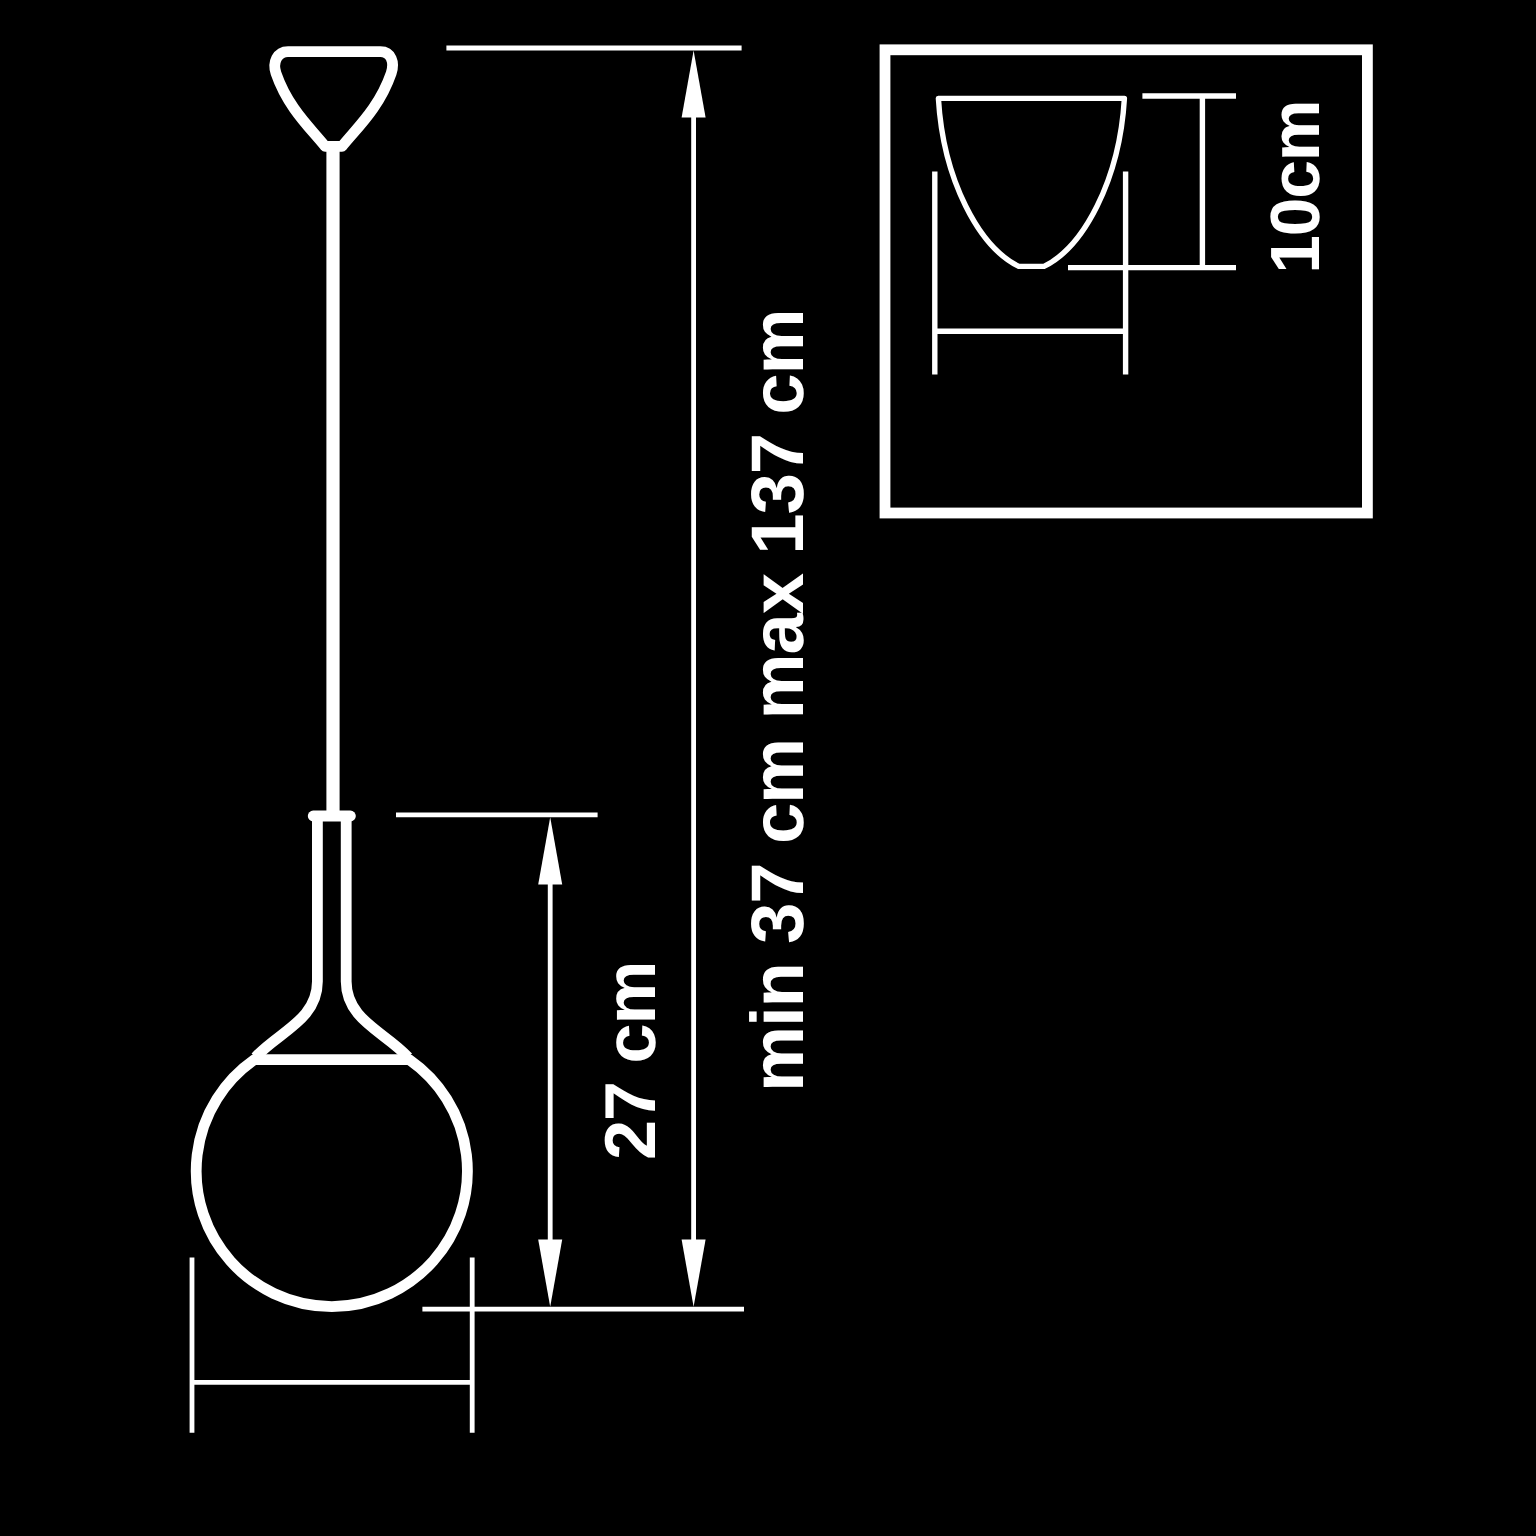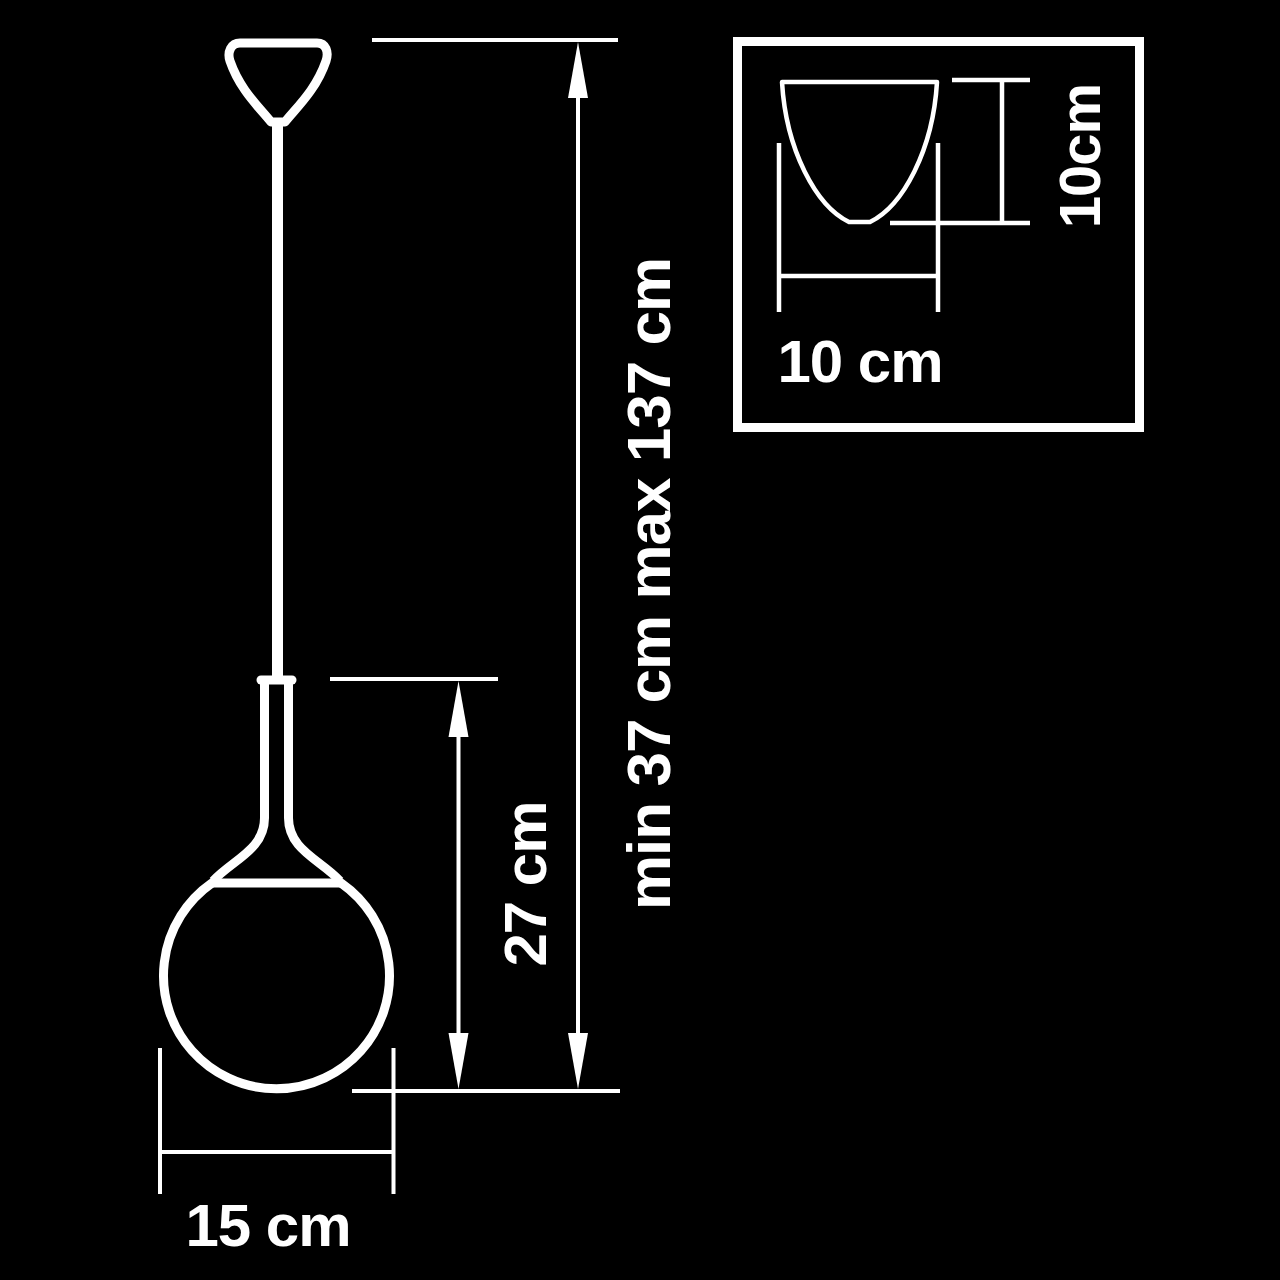--- a/index.html
+++ b/index.html
@@ -97,19 +97,17 @@
       <path stroke-width="4.5" d="M 890,223 H 1030"></path>
       <path stroke-width="4.5" d="M 1002,80 V 223"></path>
       <path stroke-width="4.5" d="M 952,80 H 1030"></path>
     </g>
   </svg>
 
   <div class="lbl vert lbl-total">min 37 cm max 137 cm</div>
 
   <div class="lbl vert lbl-body">27 cm</div>
 
-  <div class="lbl lbl-diam">15 cm</div>
 
-  <div class="lbl lbl-inset-w">10 cm</div>
 
   <div class="lbl vert lbl-inset-h">10cm</div>
 
 </div>
 
 </body></html>

